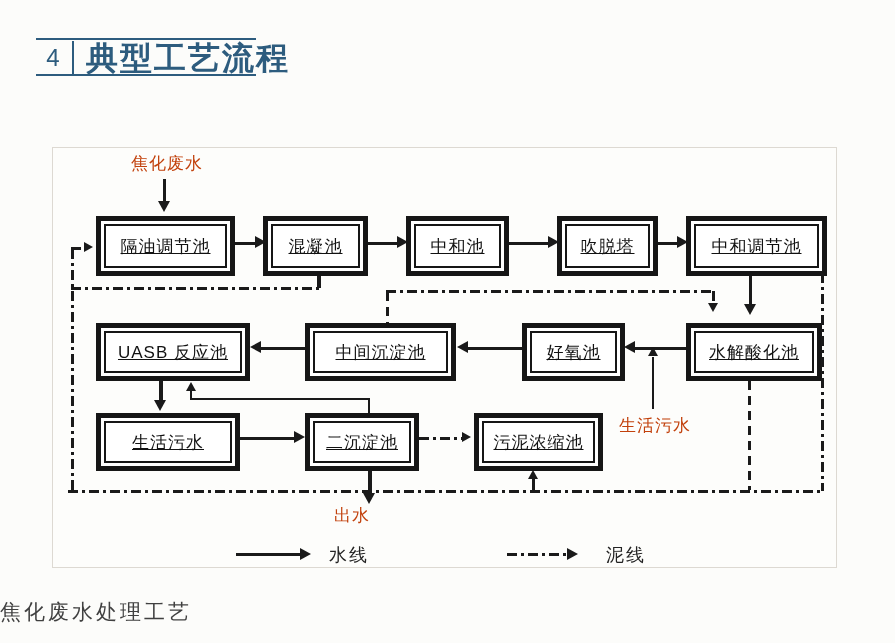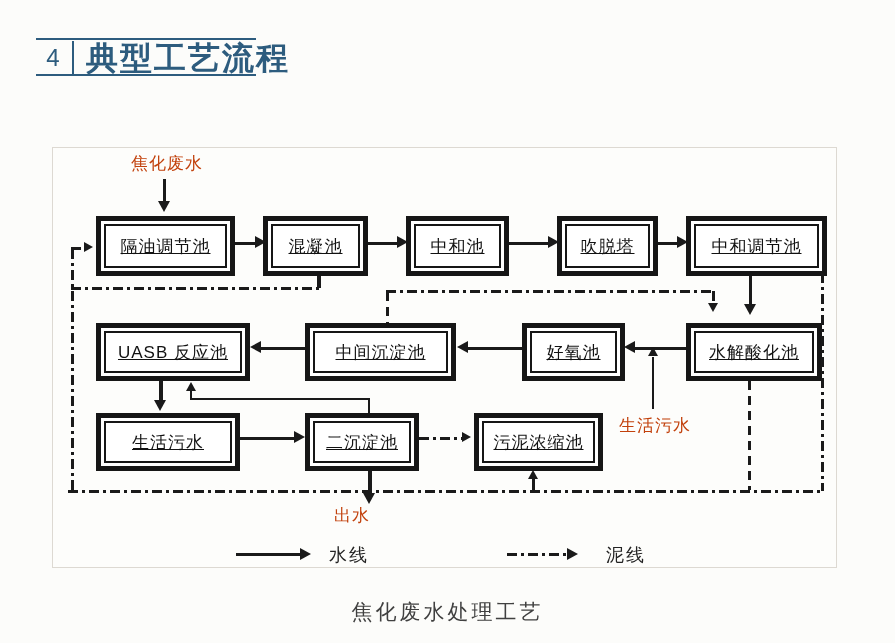--- a/index.html
+++ b/index.html
@@ -39,21 +39,21 @@
   .ar{ border-top:6px solid transparent; border-bottom:6px solid transparent; border-left:11px solid var(--ink); }
   .al{ border-top:6px solid transparent; border-bottom:6px solid transparent; border-right:11px solid var(--ink); }
   .ad{ border-left:6px solid transparent; border-right:6px solid transparent; border-top:11px solid var(--ink); }
   .au{ border-left:6px solid transparent; border-right:6px solid transparent; border-bottom:11px solid var(--ink); }
   .s.ar{ border-top-width:5px; border-bottom-width:5px; border-left-width:9px; }
   .s.ad{ border-left-width:5px; border-right-width:5px; border-top-width:9px; }
   .s.au{ border-left-width:5px; border-right-width:5px; border-bottom-width:9px; }
 
   .dlabel{ position:absolute; font-size:17px; color:#c2410c; letter-spacing:1px; white-space:nowrap; }
   .legend-label{ position:absolute; font-size:18px; color:#232323; letter-spacing:2px; }
-  .caption{ position:absolute; left:0; top:598px; width:895px; text-align:center;
+  .caption{ position:absolute; left:0; top:598px; width:895px; text-align:left;
             font-size:21px; color:#404040; letter-spacing:3px; }
 </style>
 </head>
 <body>
 
 <div class="page">
 
   <div class="hdr-rule" style="left:36px;top:38px;width:220px;height:2px"></div>
   <div class="hdr-num">4</div>
   <div class="hdr-div"></div>

